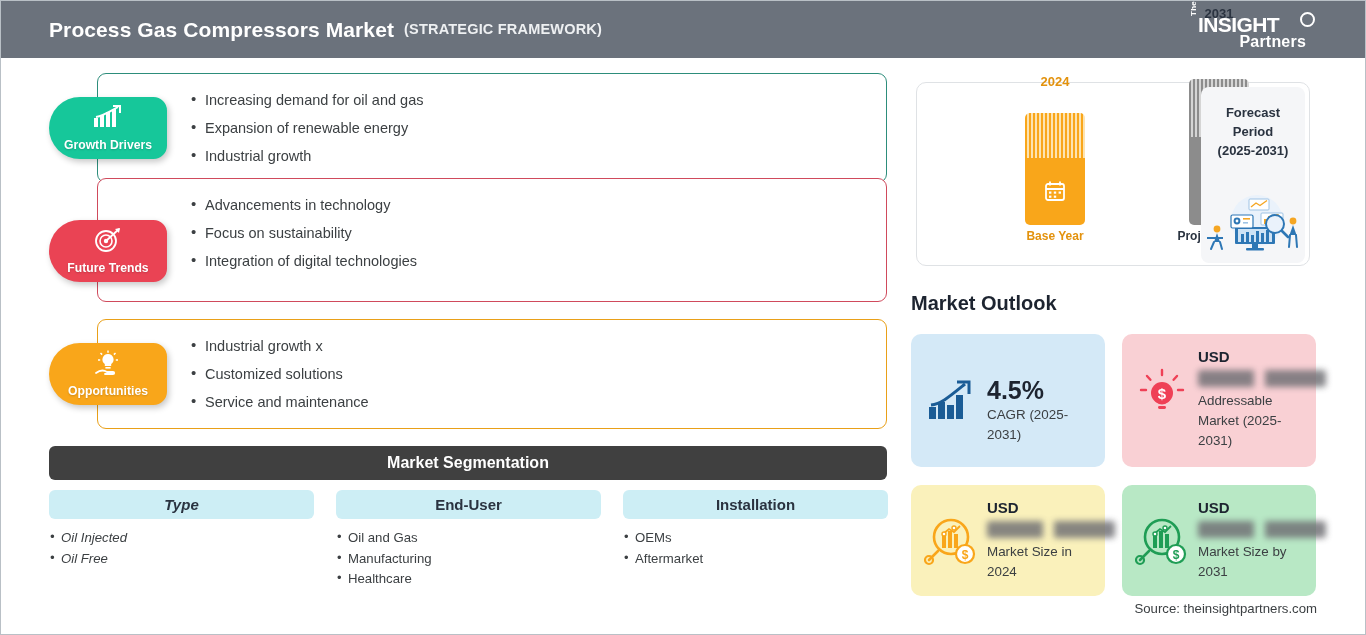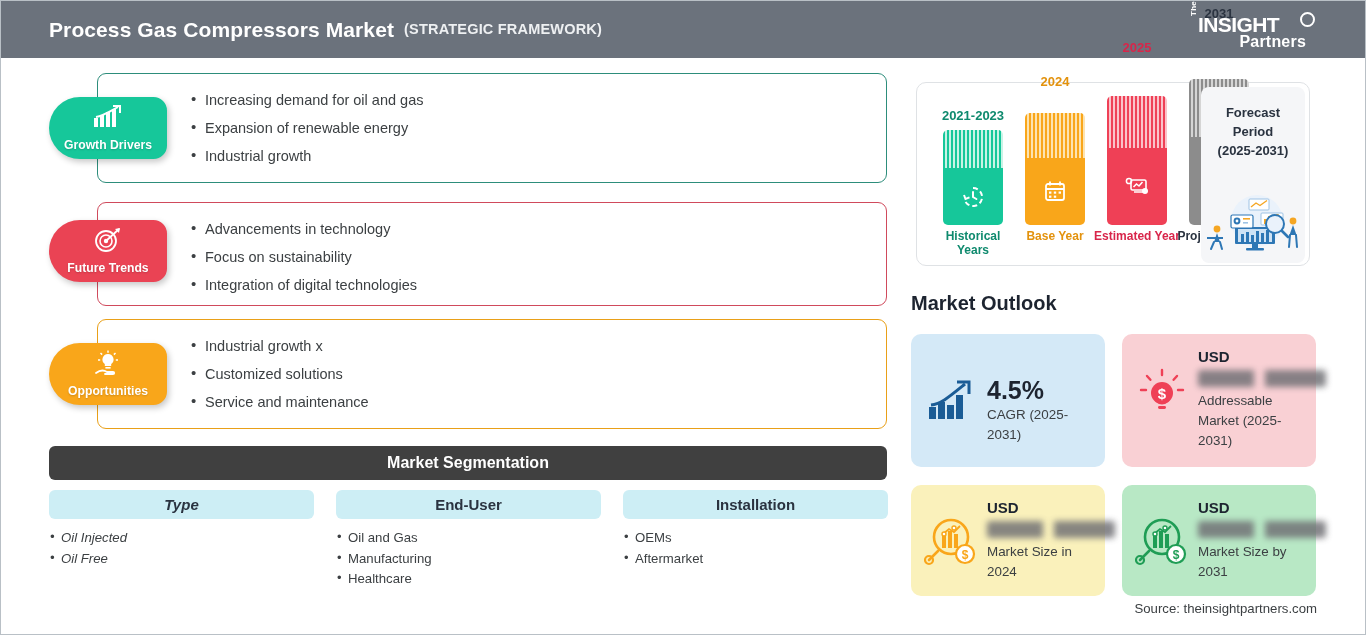--- a/index.html
+++ b/index.html
@@ -236,21 +236,21 @@
         <rect x="7" y="10" width="4" height="12" fill="#fff"></rect>
         <rect x="13" y="7" width="4" height="15" fill="#fff"></rect>
         <rect x="19" y="4" width="4" height="18" fill="#fff"></rect>
         <path d="M3 12 C10 11 16 7 25 2" stroke="#fff" stroke-width="2" fill="none"></path>
         <path d="M20 1 L27 1 L27 8" stroke="#fff" stroke-width="2" fill="none"></path>
       </svg>
     </div>
     <div class="b-label">Growth Drivers</div>
   </div>
 
-  <div class="drv-box red" style="top:201px;height:104px;">
+  <div class="drv-box red" style="top:177px;height:124px;">
     <ul class="drv-list">
       <li>Advancements in technology</li>
       <li>Focus on sustainability</li>
       <li>Integration of digital technologies</li>
     </ul>
   </div>
   <div class="badge red" style="left:48px;top:219px;">
     <div class="b-ico">
       <svg width="28" height="26" viewBox="0 0 28 26">
         <circle cx="12" cy="14" r="10" stroke="#fff" stroke-width="1.8" fill="none"></circle>
@@ -310,34 +310,20 @@
   <div class="seg-col" style="left:622px;width:265px;">
     <div class="seg-head">Installation</div>
     <ul class="seg-items">
       <li>OEMs</li>
       <li>Aftermarket</li>
     </ul>
   </div>
 
   <div class="tl-panel">
 
-    <div class="tl-bar-wrap" style="left:26px;">
-      <div class="tl-year" style="top:-22px;color:#0f8a6e;">2021-2023</div>
-      <div class="tl-bar" style="height:95px;">
-        <div class="tl-stripe" style="background:repeating-linear-gradient(90deg,#16c79a 0 2px,#c8f3e6 2px 4px);"></div>
-        <div class="tl-solid" style="background:#16c79a;">
-          <svg width="22" height="22" viewBox="0 0 22 22">
-            <path d="M11 2 a9 9 0 1 1 -8.4 12" stroke="#fff" stroke-width="2" fill="none" stroke-dasharray="5 3"></path>
-            <path d="M11 6 v5 l3.4 2" stroke="#fff" stroke-width="2" fill="none" stroke-linecap="round"></path>
-            <path d="M2 9 l1.5 4 l4-1.6" stroke="#fff" stroke-width="2" fill="none"></path>
-          </svg>
-        </div>
-      </div>
-      <div class="tl-cap" style="color:#0f8a6e;">Historical Years</div>
-    </div>
 
     <div class="tl-bar-wrap" style="left:108px;">
       <div class="tl-year" style="top:-39px;color:#e3920d;">2024</div>
       <div class="tl-bar" style="height:112px;">
         <div class="tl-stripe" style="background:repeating-linear-gradient(90deg,#f9a61a 0 2px,#fde3b0 2px 4px);"></div>
         <div class="tl-solid" style="background:#f9a61a;">
           <svg width="22" height="22" viewBox="0 0 22 22">
             <rect x="2" y="4" width="18" height="16" rx="2" stroke="#fff" stroke-width="1.8" fill="none"></rect>
             <path d="M2 9 h18" stroke="#fff" stroke-width="1.8"></path>
             <path d="M6 1.5 v4 M16 1.5 v4" stroke="#fff" stroke-width="1.8"></path>
@@ -347,36 +333,20 @@
               <rect x="14.6" y="11.5" width="2.4" height="2.2"></rect>
                 <rect x="5" y="15.6" width="2.4" height="2.2"></rect>
               <rect x="9.8" y="15.6" width="2.4" height="2.2"></rect>
             </g>
           </svg>
         </div>
       </div>
       <div class="tl-cap" style="color:#e3920d;">Base Year</div>
     </div>
 
-    <div class="tl-bar-wrap" style="left:190px;">
-      <div class="tl-year" style="top:-56px;color:#d8254a;">2025</div>
-      <div class="tl-bar" style="height:129px;">
-        <div class="tl-stripe" style="background:repeating-linear-gradient(90deg,#ef4056 0 2px,#fac3ca 2px 4px);"></div>
-        <div class="tl-solid" style="background:#ef4056;">
-          <svg width="24" height="20" viewBox="0 0 24 20">
-            <rect x="6" y="4" width="15" height="10" rx="1.5" stroke="#fff" stroke-width="1.6" fill="none"></rect>
-            <path d="M8.5 11 l3-3 l2.5 2 l3.5-4" stroke="#fff" stroke-width="1.6" fill="none"></path>
-            <circle cx="4" cy="5" r="2.6" stroke="#fff" stroke-width="1.5" fill="none"></circle>
-            <circle cx="20" cy="15" r="3" fill="#fff"></circle>
-            <path d="M9 16 h9" stroke="#fff" stroke-width="1.5"></path>
-          </svg>
-        </div>
-      </div>
-      <div class="tl-cap" style="color:#d8254a;">Estimated Year</div>
-    </div>
 
     <div class="tl-bar-wrap" style="left:272px;">
       <div class="tl-year" style="top:-73px;color:#2a3340;">2031</div>
       <div class="tl-bar" style="height:146px;">
         <div class="tl-stripe" style="background:repeating-linear-gradient(90deg,#8c8c8c 0 2px,#d5d5d5 2px 4px);"></div>
         <div class="tl-solid" style="background:#8c8c8c;">
           <svg width="24" height="22" viewBox="0 0 24 22">
             <rect x="4" y="3" width="16" height="12" rx="1.5" stroke="#fff" stroke-width="1.6" fill="none"></rect>
             <path d="M7 11 l3-3.5 l2.5 2 l4-4.5" stroke="#fff" stroke-width="1.6" fill="none"></path>
             <path d="M12 15 v3 M7 20 l5-2.5 l5 2.5" stroke="#fff" stroke-width="1.6" fill="none"></path>

